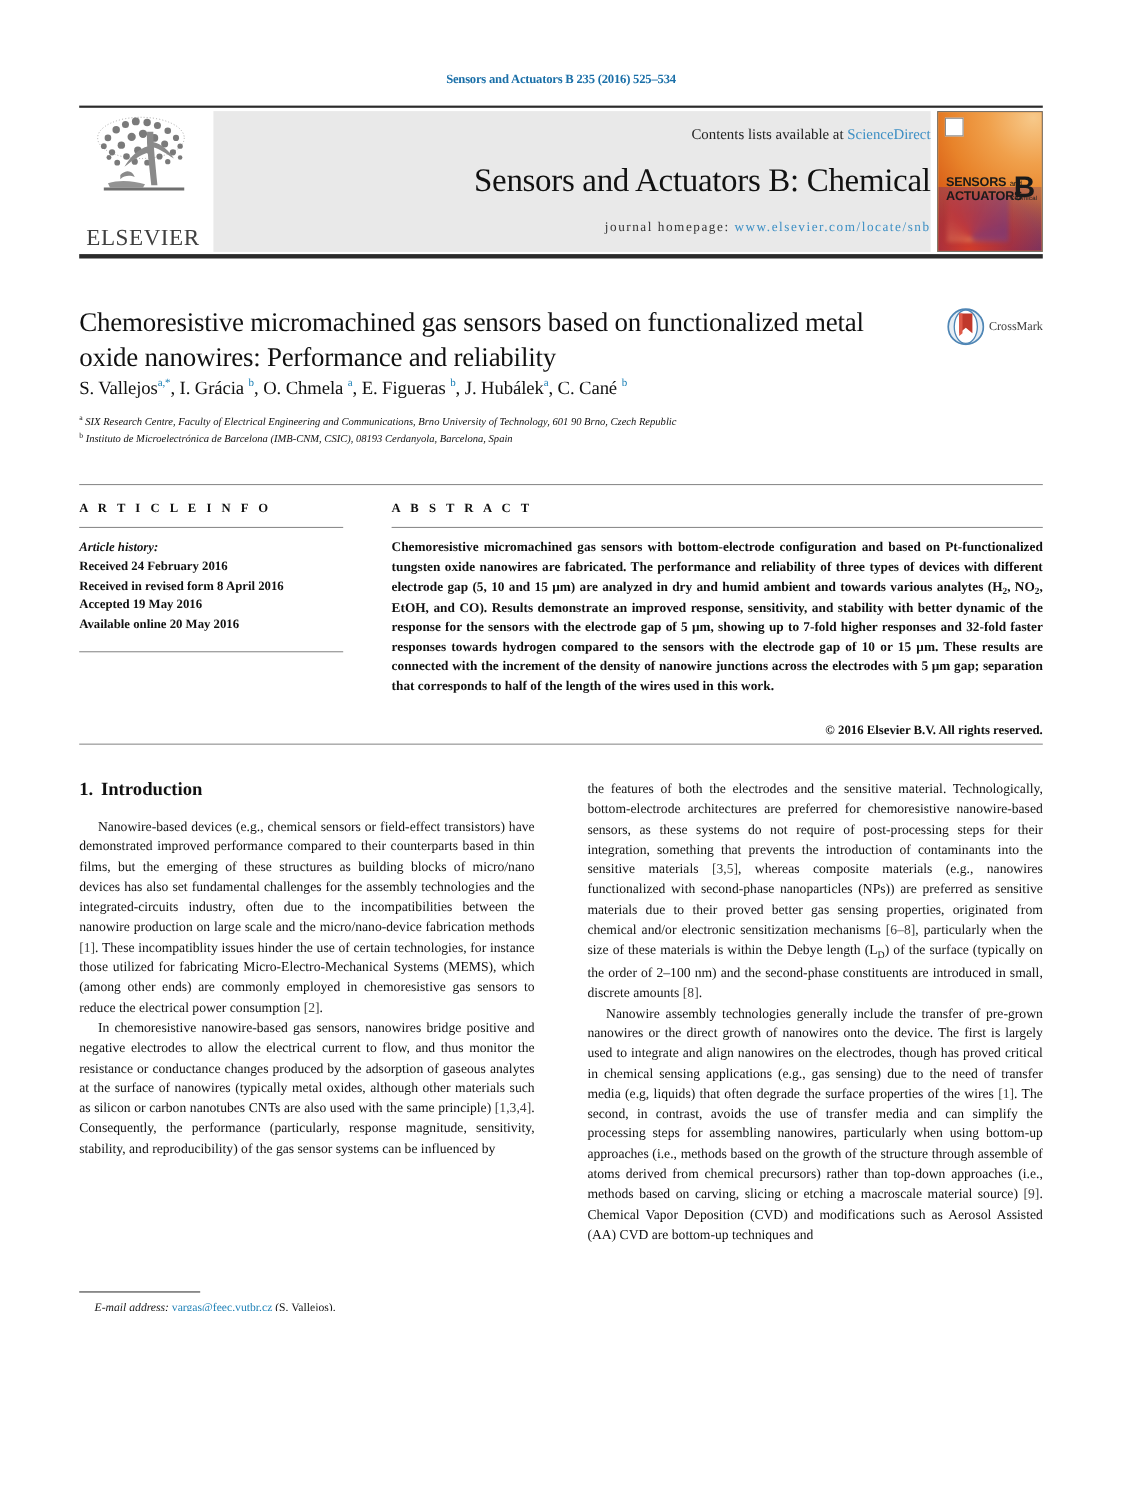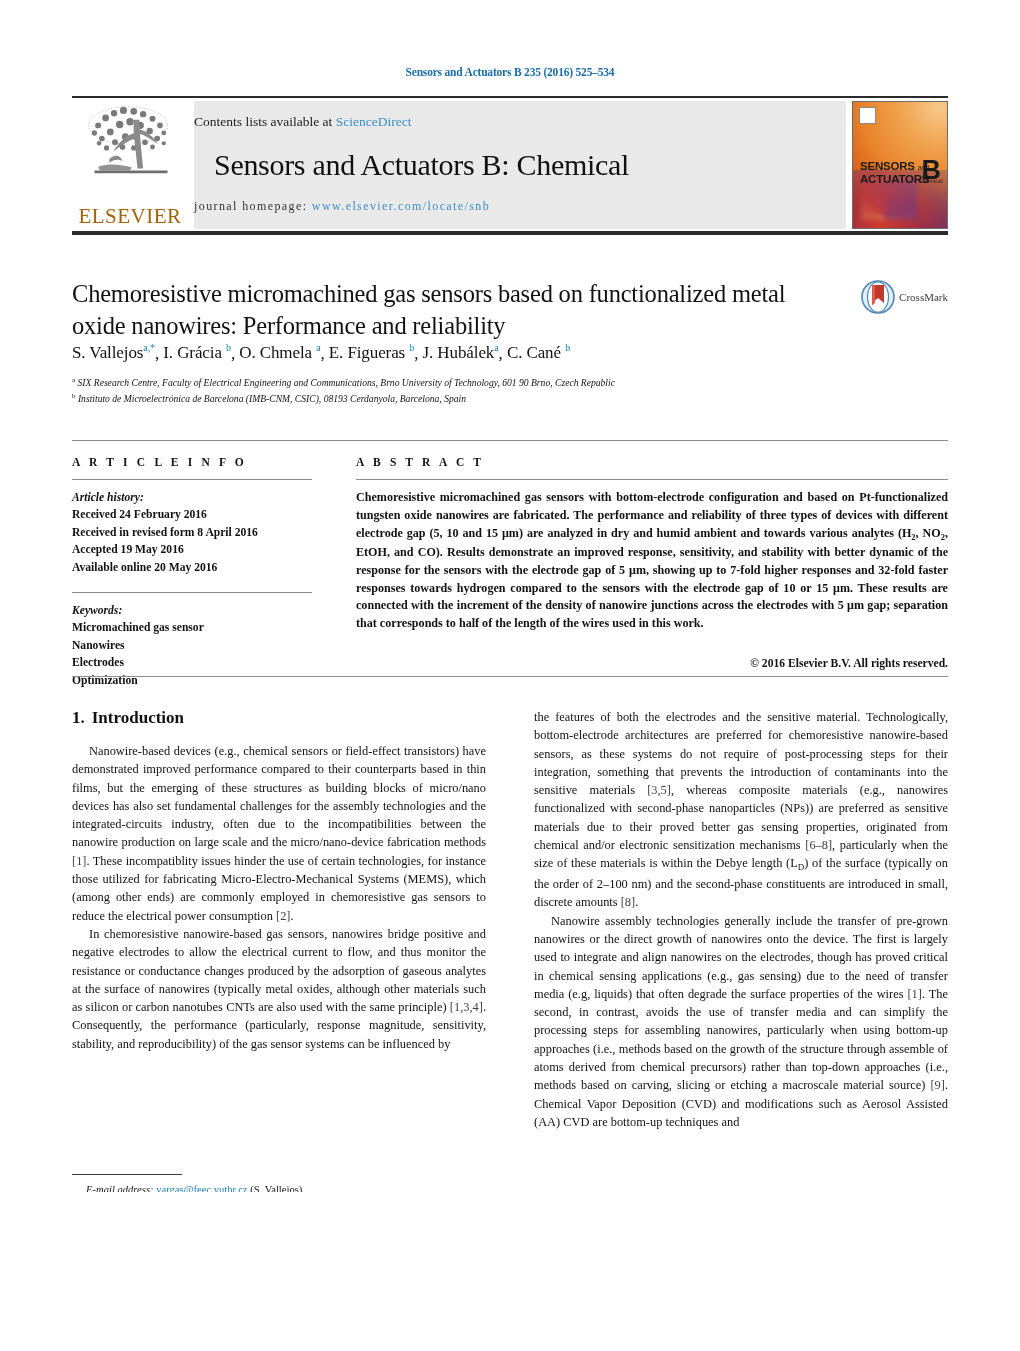--- a/index.html
+++ b/index.html
@@ -64,32 +64,32 @@
     flex-direction: column;
     align-items: center;
     justify-content: flex-end;
     padding-bottom: 2px;
   }
   .tree-svg { display:block; }
   .elsevier-word {
     font-family: "Liberation Serif", serif;
     font-size: 21px;
     letter-spacing: 0.5px;
-    color: #a16207;
+    color: #404040;
     line-height: 1;
     margin-top: 15px;
   }
   .journal-band {
     flex: 1 1 auto;
     background: #e9e9e9;
     margin: 0 6px;
     display: flex;
     flex-direction: column;
     justify-content: space-between;
-    align-items: flex-start;
+    align-items: flex-end;
     padding: 13px 0 15px 0;
   }
   .contents-line {
     font-size: 13.5px;
     color: #222;
   }
   .contents-line .sd {
     color: #3d8fc4;
   }
   .journal-title {
@@ -480,27 +480,20 @@
     <div class="sec-head">A R T I C L E    I N F O</div>
     <div class="thin-rule"></div>
     <div class="info-group">
       <div class="ital">Article history:</div>
       <div>Received 24 February 2016</div>
       <div>Received in revised form 8 April 2016</div>
       <div>Accepted 19 May 2016</div>
       <div>Available online 20 May 2016</div>
     </div>
     <div class="thin-rule" style="margin-top:16px;"></div>
-    <div class="info-group">
-      <div class="ital">Keywords:</div>
-      <div>Micromachined gas sensor</div>
-      <div>Nanowires</div>
-      <div>Electrodes</div>
-      <div>Optimization</div>
-    </div>
   </div>
 
   <div class="abstract-col">
     <div class="sec-head">A B S T R A C T</div>
     <div class="thin-rule"></div>
     <div class="abstract-text"><span>Chemoresistive micromachined gas sensors with bottom-electrode configuration and based on Pt-functionalized tungsten oxide nanowires are fabricated. The performance and reliability of three types of devices with different electrode gap (5, 10 and 15 μm) are analyzed in dry and humid ambient and towards various analytes (H</span><sub>2</sub><span>, NO</span><sub>2</sub><span>, EtOH, and CO). Results demonstrate an improved response, sensitivity, and stability with better dynamic of the response for the sensors with the electrode gap of 5 μm, showing up to 7-fold higher responses and 32-fold faster responses towards hydrogen compared to the sensors with the electrode gap of 10 or 15 μm. These results are connected with the increment of the density of nanowire junctions across the electrodes with 5 μm gap; separation that corresponds to half of the length of the wires used in this work.</span></div>
     <div class="copyright">© 2016 Elsevier B.V. All rights reserved.</div>
   </div>
 
   <div class="info-rule-bottom"></div>

